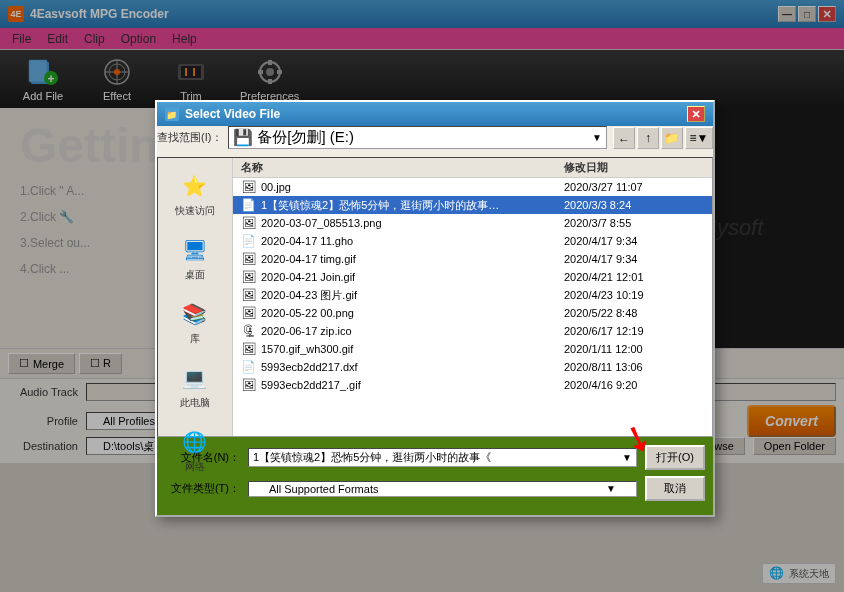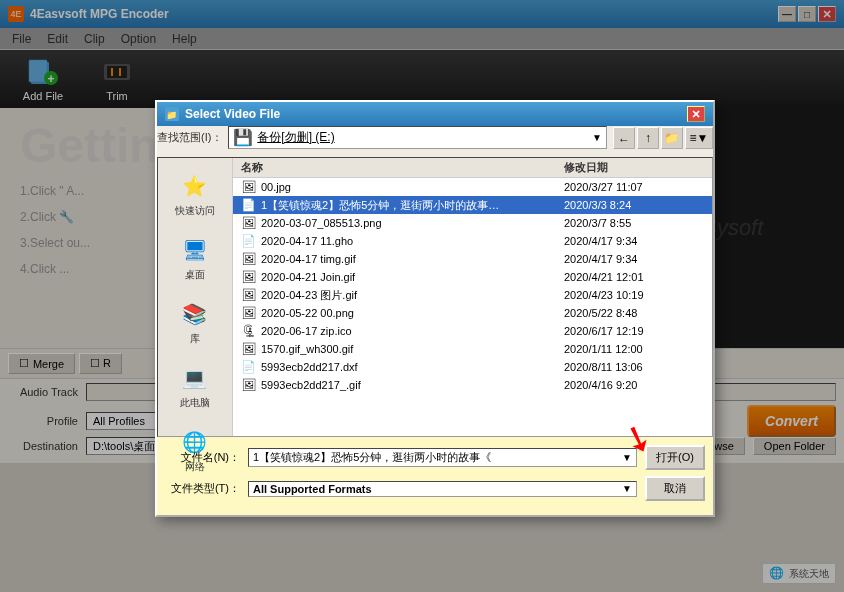--- a/index.html
+++ b/index.html
@@ -1,27 +1,27 @@
 <!DOCTYPE html>
 <html><head>
   <meta charset="utf-8">
   <style>
     * { box-sizing: border-box; margin: 0; padding: 0; }
     body { font-family: 'Segoe UI', Arial, sans-serif; font-size: 12px; background: #d4d0c8; width: 844px; height: 592px; overflow: hidden; }
     
     
     .title-bar { background: linear-gradient(to bottom, #4a9fd4, #2a7ab8); height: 28px; display: flex; align-items: center; justify-content: space-between; padding: 0 8px; color: white; font-size: 12px; font-weight: bold; }
     .title-bar-left { display: flex; align-items: center; gap: 6px; }
-    .title-bar-icon { width: 16px; height: 16px; background: #ff6600; border-radius: 2px; display: flex; align-items: center; justify-content: center; font-size: 9px; color: white; font-weight: normal; }
+    .title-bar-icon { width: 16px; height: 16px; background: #ff6600; border-radius: 2px; display: flex; align-items: center; justify-content: center; font-size: 9px; color: white; font-weight: bold; }
     .title-controls { display: flex; gap: 2px; }
     .title-btn { width: 18px; height: 16px; background: #d4d0c8; border: 1px outset #fff; display: flex; align-items: center; justify-content: center; font-size: 10px; cursor: pointer; color: #333; }
     .title-btn.close { background: #d44; color: white; font-size: 11px; }
 
     
-    .menu-bar { background: #a3a3a3; height: 22px; display: flex; align-items: center; padding: 0 4px; border-bottom: 1px solid #ccc; }
+    .menu-bar { background: #ec4899; height: 22px; display: flex; align-items: center; padding: 0 4px; border-bottom: 1px solid #ccc; }
     .menu-item { padding: 2px 8px; font-size: 12px; cursor: pointer; color: #333; }
 
     
     .toolbar { background: linear-gradient(to bottom, #3a3a3a, #1a1a1a); height: 58px; display: flex; align-items: center; padding: 0 8px; gap: 4px; }
     .tool-btn { display: flex; flex-direction: column; align-items: center; justify-content: center; gap: 2px; padding: 4px 10px; cursor: pointer; color: white; font-size: 11px; min-width: 70px; }
     .tool-icon { width: 32px; height: 32px; display: flex; align-items: center; justify-content: center; }
 
     
     .main-area { background: #e8e4dc; height: calc(592px - 28px - 22px - 58px - 30px - 80px); display: flex; position: relative; overflow: hidden; }
     
@@ -34,21 +34,21 @@
     .preview-area { position: absolute; right: 0; top: 0; width: 220px; height: 100%; background: #1a1a1a; display: flex; align-items: center; justify-content: center; }
 
     
     .bottom-toolbar { background: #e8e4dc; height: 30px; display: flex; align-items: center; padding: 0 8px; gap: 4px; border-top: 1px solid #ccc; }
     .merge-btn { background: #d4d0c8; border: 1px outset #fff; padding: 3px 10px; font-size: 11px; display: flex; align-items: center; gap: 4px; cursor: pointer; }
 
     
     .settings-bar { background: #f0ece4; border-top: 1px solid #ccc; padding: 4px 8px; }
     .settings-row { display: flex; align-items: center; gap: 8px; margin-bottom: 4px; }
     .settings-label { width: 70px; font-size: 11px; color: #333; text-align: right; }
-    .settings-input { flex: 1; background: white; border: 1px inset #999; padding: 2px 6px; font-size: 11px; }
+    .settings-input { flex: 1; background: white; border: 1px inset #999; padding: 2px 16px; font-size: 11px; }
     .settings-btn { background: #d4d0c8; border: 1px outset #fff; padding: 2px 10px; font-size: 11px; cursor: pointer; }
     .convert-btn { background: linear-gradient(to bottom, #ff8c00, #e06000); border: 2px outset #ffa040; padding: 6px 16px; font-size: 14px; font-weight: bold; color: white; cursor: pointer; border-radius: 4px; font-style: italic; }
     .last-row { display: flex; align-items: center; gap: 8px; }
 
     
     .dialog-overlay { position: fixed; top: 0; left: 0; width: 100%; height: 100%; background: rgba(0,0,0,0.3); z-index: 100; display: flex; align-items: flex-start; justify-content: flex-start; }
     .dialog { position: absolute; top: 100px; left: 155px; width: 560px; background: #f0ece4; border: 2px outset #ffffff; box-shadow: 4px 4px 12px rgba(0,0,0,0.4); z-index: 200; }
     .dialog-title { background: linear-gradient(to bottom, #4a9fd4, #2a7ab8); color: white; padding: 4px 8px; display: flex; align-items: center; justify-content: space-between; font-size: 12px; font-weight: bold; }
     .dialog-title-left { display: flex; align-items: center; gap: 6px; }
     .dialog-close { background: #d44; border: 1px outset #ff8; width: 18px; height: 16px; display: flex; align-items: center; justify-content: center; color: white; font-size: 11px; cursor: pointer; }
@@ -70,21 +70,21 @@
     .file-list-area { flex: 1; overflow-y: auto; overflow-x: hidden; }
     .file-list-header { display: grid; grid-template-columns: 1fr 140px; padding: 2px 8px; background: #e8e4dc; border-bottom: 1px solid #ccc; font-size: 11px; font-weight: bold; color: #333; position: sticky; top: 0; }
     .file-list { list-style: none; }
     .file-item { display: grid; grid-template-columns: 1fr 140px; padding: 1px 8px; font-size: 11px; cursor: pointer; align-items: center; }
     .file-item.selected { background: #316ac5; color: white; }
     .file-name-cell { display: flex; align-items: center; gap: 4px; overflow: hidden; white-space: nowrap; text-overflow: ellipsis; }
     .file-icon { width: 16px; height: 16px; flex-shrink: 0; display: flex; align-items: center; justify-content: center; font-size: 12px; }
     .file-date { font-size: 11px; white-space: nowrap; }
     
     
-    .dialog-bottom { padding: 8px; background: #fef9c3; }
+    .dialog-bottom { padding: 8px; background: #4d7c0f; }
     .db-row { display: flex; align-items: center; gap: 8px; margin-bottom: 6px; }
     .db-label { width: 75px; font-size: 11px; text-align: right; }
     .db-btn { background: #d4d0c8; border: 2px outset #fff; padding: 3px 0; font-size: 11px; cursor: pointer; min-width: 60px; }
 
     
     .watermark { position: absolute; bottom: 8px; right: 8px; background: rgba(255,255,255,0.8); border: 1px solid #ccc; padding: 2px 6px; font-size: 10px; color: #555; border-radius: 2px; z-index: 50; }
     
     
     .preview-4soft { color: rgba(100,100,100,0.4); font-size: 22px; font-style: italic; }
     
@@ -126,27 +126,52 @@
         <rect x="2" y="4" width="18" height="22" fill="#6ab4e8" rx="1" stroke="#4a9fd4" stroke-width="0.5"></rect>
         <circle cx="24" cy="22" r="7" fill="#22aa22"></circle>
         <text x="24" y="27" text-anchor="middle" fill="white" font-size="12" font-weight="bold">+</text>
       </svg>
     </div>
     <span>Add File</span>
   </div>
   <div class="tool-btn">
     <div class="tool-icon">
       <svg width="32" height="32" viewBox="0 0 32 32">
+        <circle cx="16" cy="16" r="12" fill="none" stroke="#aaa" stroke-width="1.5"></circle>
+        <circle cx="16" cy="16" r="8" fill="none" stroke="#888" stroke-width="1"></circle>
+        <line x1="16" y1="4" x2="16" y2="28" stroke="#999" stroke-width="1"></line>
+        <line x1="4" y1="16" x2="28" y2="16" stroke="#999" stroke-width="1"></line>
+        <circle cx="16" cy="16" r="3" fill="#ff6600"></circle>
+      </svg>
+    </div>
+    <span>Effect</span>
+  </div>
+  <div class="tool-btn">
+    <div class="tool-icon">
+      <svg width="32" height="32" viewBox="0 0 32 32">
         <rect x="3" y="8" width="26" height="16" fill="#555" rx="2"></rect>
         <rect x="6" y="10" width="20" height="12" fill="#222"></rect>
         <rect x="10" y="12" width="2" height="8" fill="#ff8800"></rect>
         <rect x="18" y="12" width="2" height="8" fill="#ff8800"></rect>
       </svg>
     </div>
     <span>Trim</span>
+  </div>
+  <div class="tool-btn">
+    <div class="tool-icon">
+      <svg width="32" height="32" viewBox="0 0 32 32">
+        <circle cx="16" cy="16" r="10" fill="none" stroke="#aaa" stroke-width="2"></circle>
+        <circle cx="16" cy="16" r="4" fill="#888"></circle>
+        <rect x="14" y="4" width="4" height="5" fill="#aaa"></rect>
+        <rect x="14" y="23" width="4" height="5" fill="#aaa"></rect>
+        <rect x="4" y="14" width="5" height="4" fill="#aaa"></rect>
+        <rect x="23" y="14" width="5" height="4" fill="#aaa"></rect>
+      </svg>
+    </div>
+    <span>Preferences</span>
   </div>
 </div>
 
 <div class="main-area" style="height:240px; position:relative;">
   <div class="getting-started">Getting</div>
   <div class="steps-area">
     <div>
         <span>1.Click " A...</span>
       </div>
     <div>
@@ -211,21 +236,21 @@
       </div>
       <div class="dialog-close">✕</div>
     </div>
 
     <div class="dialog-body">
 
       <div class="look-in-bar">
         <span class="look-in-label">查找范围(I)：</span>
         <div style="flex:1; background:white; border:1px inset #999; padding:1px 4px; display:flex; align-items:center; gap:4px;">
           <span style="font-size:16px;">💾</span>
-          <span style="font-size:12px;text-decoration:underline;">备份[勿删] (E:)</span>
+          <span style="font-size:15px;">备份[勿删] (E:)</span>
           <span style="margin-left:auto; font-size:10px;">▼</span>
         </div>
         <div class="toolbar-icons">
           <div class="tb-icon">←</div>
           <div class="tb-icon">↑</div>
           <div class="tb-icon">📁</div>
           <div class="tb-icon" style="width:28px;">≡▼</div>
         </div>
       </div>
 
@@ -353,21 +378,21 @@
       <div class="db-row">
         <span class="db-label">文件名(N)：</span>
         <div style="flex:1; display:flex; align-items:center; background:white; border:1px inset #999; padding:1px 4px; font-size:11px; overflow:hidden;">
           <span style="white-space:nowrap; overflow:hidden; text-overflow:ellipsis; max-width:300px;">1【笑镇惊魂2】恐怖5分钟，逛街两小时的故事《</span>
           <span style="margin-left:auto; font-size:10px;">▼</span>
         </div>
         <button class="db-btn">打开(O)</button>
       </div>
       <div class="db-row">
         <span class="db-label">文件类型(T)：</span>
-        <div style="flex:1; display:flex; align-items:center; background:white; border:1px inset #999; padding:1px 4px; font-size:11px;font-weight:bold;">
+        <div style="flex:1; display:flex; align-items:center; background:white; border:1px inset #999; padding:1px 20px; font-size:11px;">
           <span>All Supported Formats</span>
           <span style="margin-left:auto; font-size:10px;">▼</span>
         </div>
         <button class="db-btn">取消</button>
       </div>
     </div>
 
     <div style="position:absolute; bottom:55px; right:60px; color:red; font-size:36px; transform:rotate(20deg); z-index:300; pointer-events:none;">➘</div>
   </div>
 </div>

